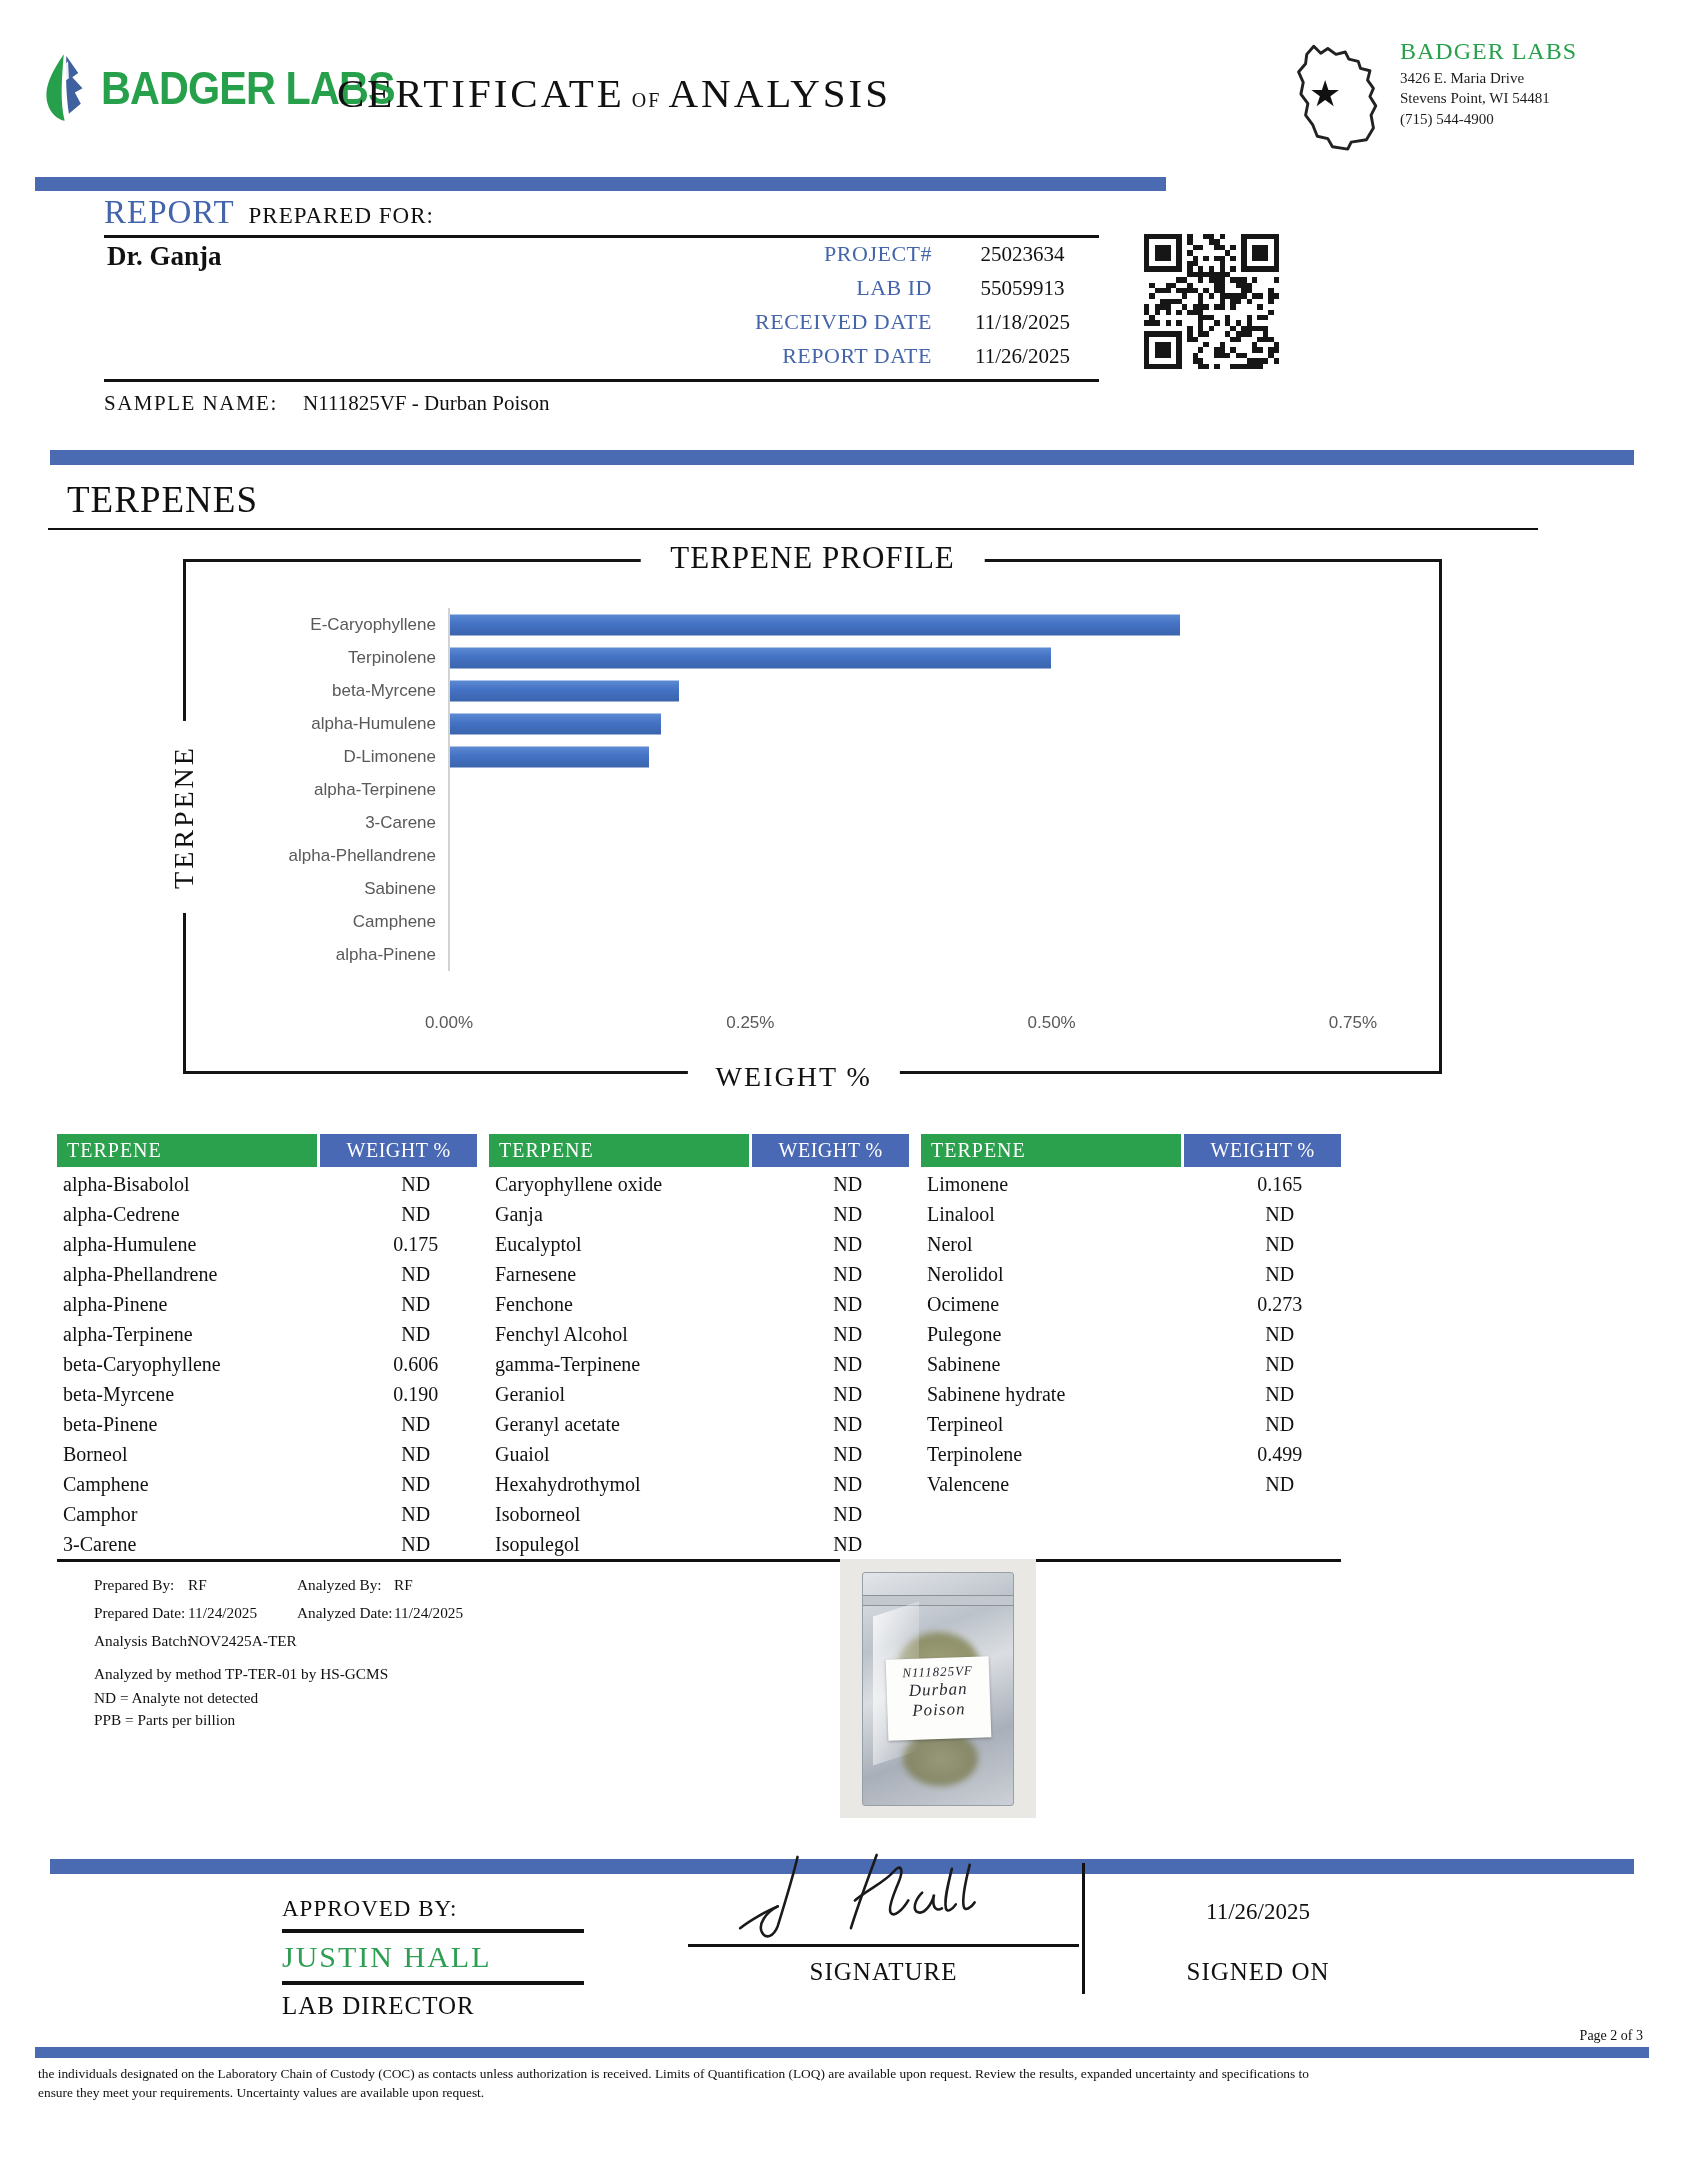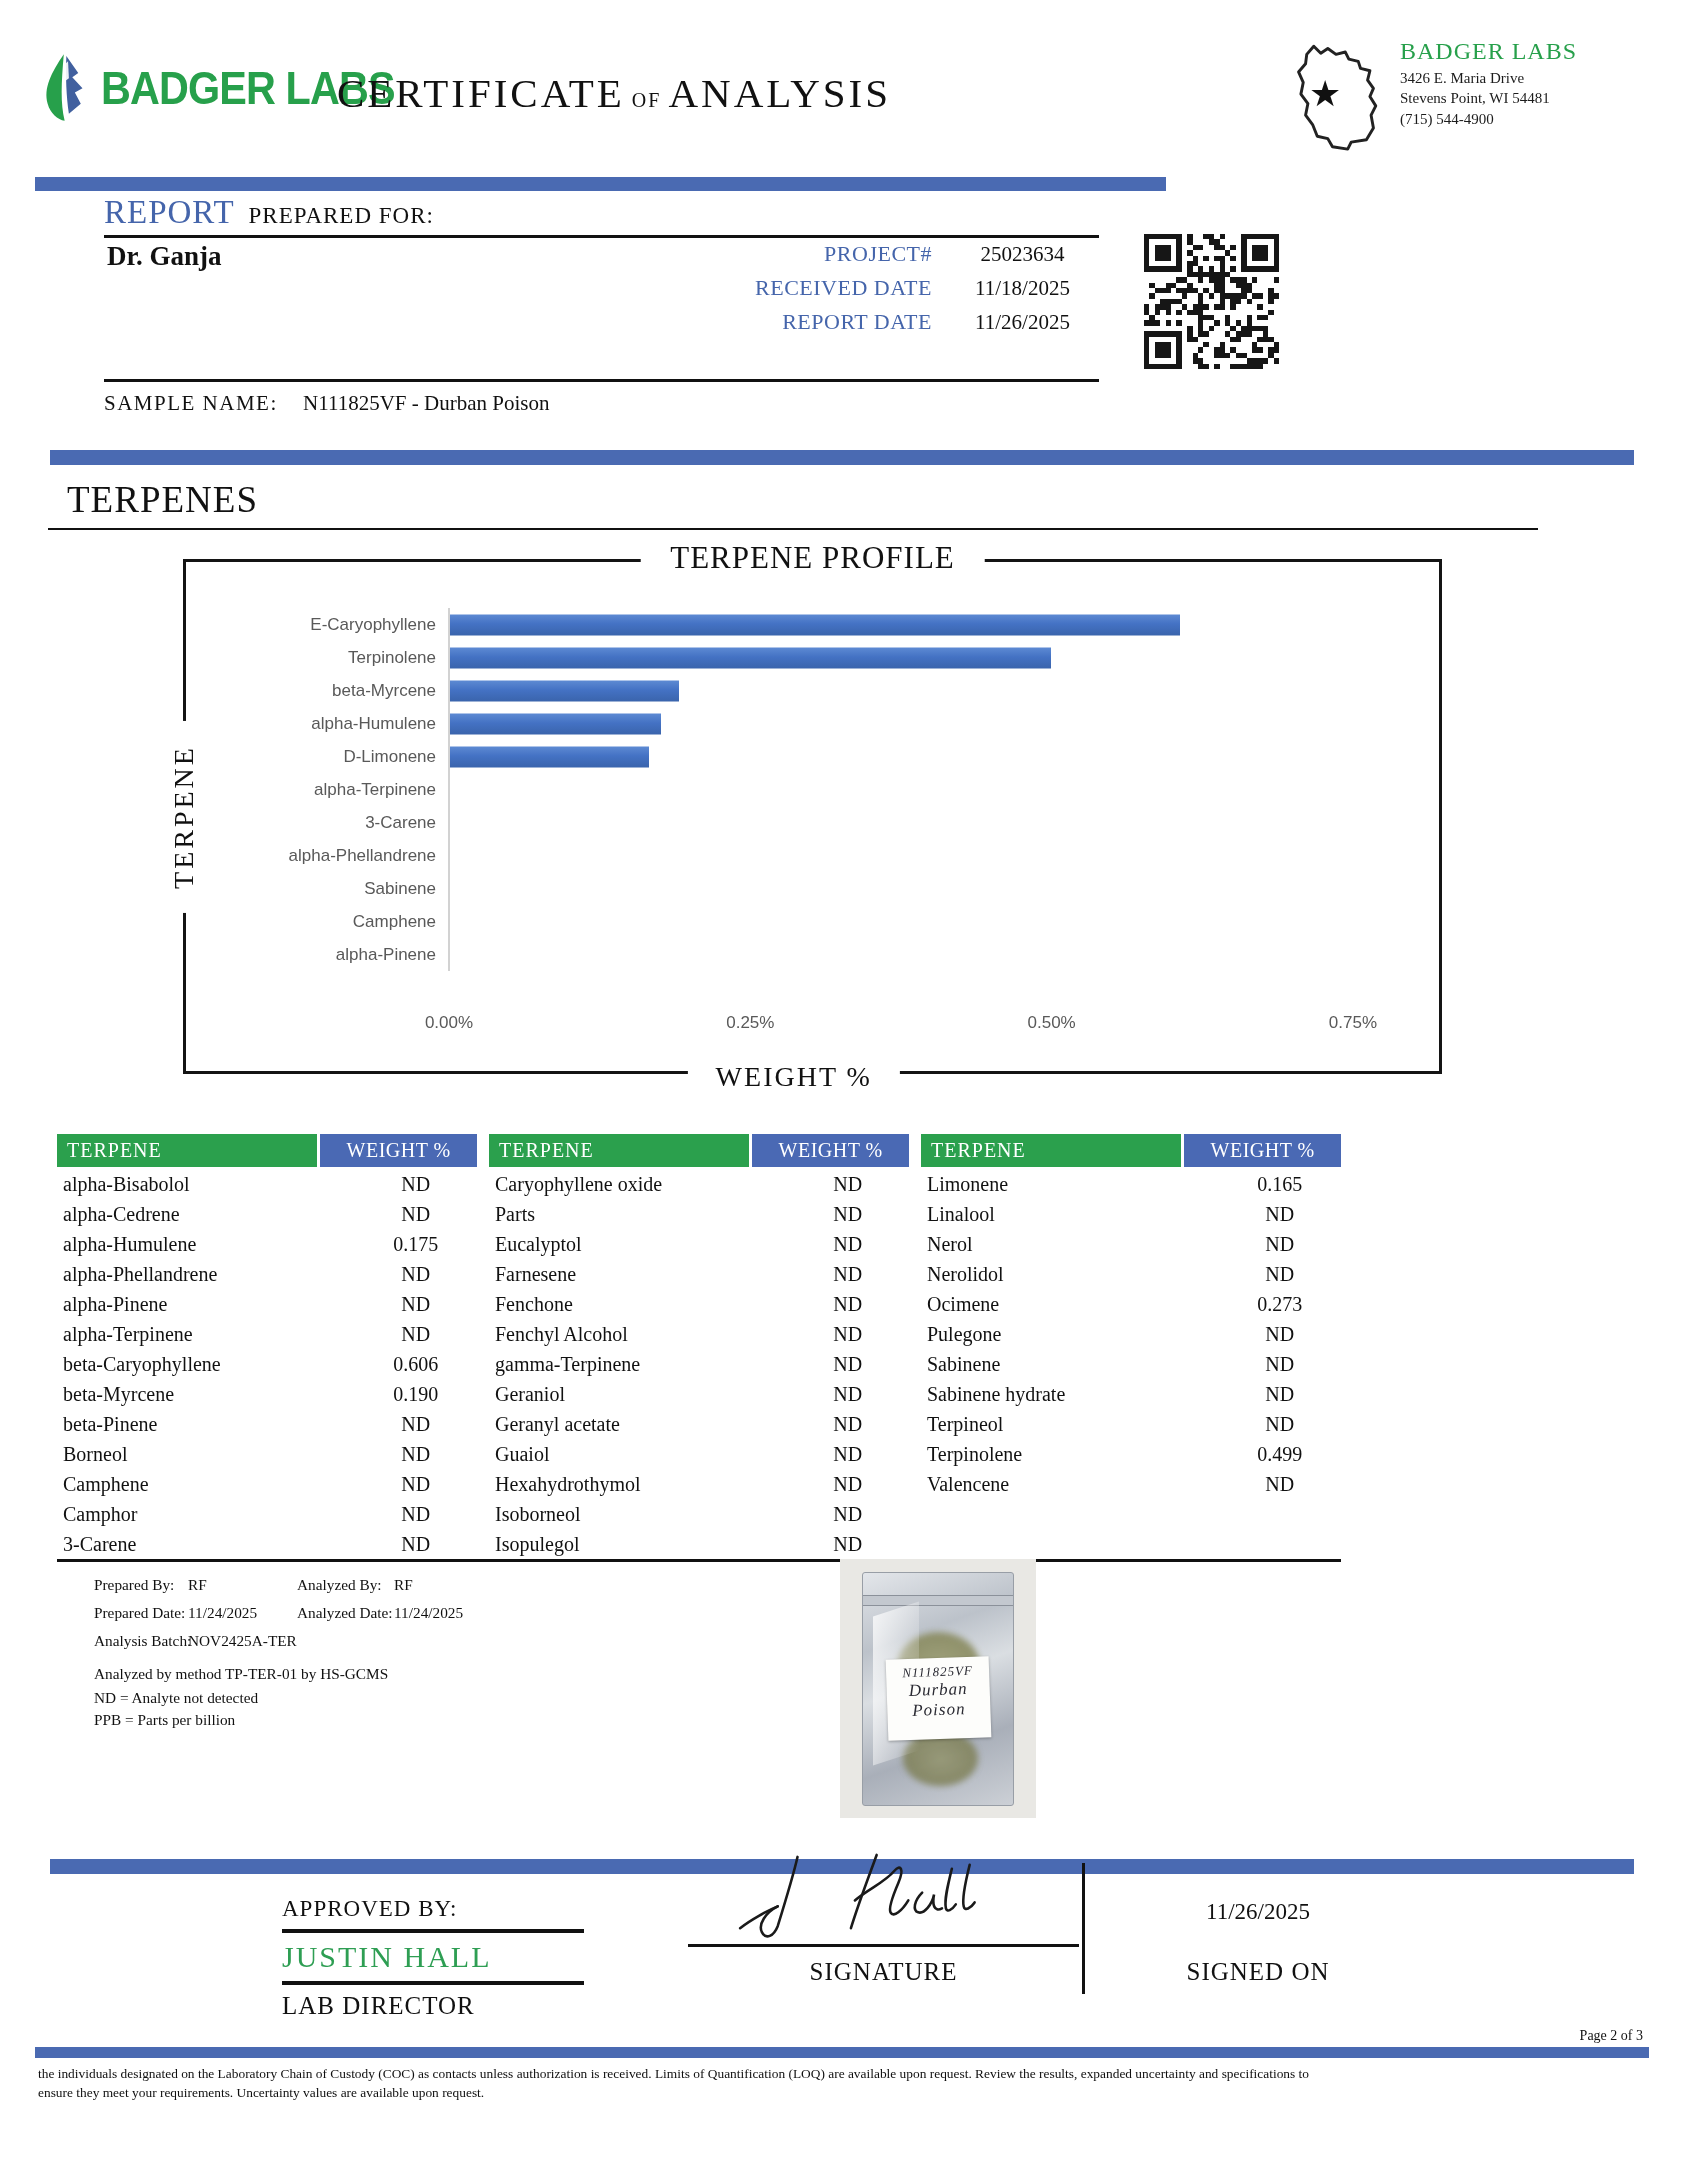--- a/index.html
+++ b/index.html
@@ -168,20 +168,24 @@
     <span class="prepared-for">PREPARED FOR:</span>
   </div>
   <div class="abs client-name">Dr. Ganja</div>
 
   <div class="abs report-fields">
       <div class="field-row">
         <span class="f-label">PROJECT#</span>
         <span class="f-value">25023634</span>
       </div>
       <div class="field-row">
+        <span class="f-label">LAB ID</span>
+        <span class="f-value">55059913</span>
+      </div>
+      <div class="field-row">
         <span class="f-label">RECEIVED DATE</span>
         <span class="f-value">11/18/2025</span>
       </div>
       <div class="field-row">
         <span class="f-label">REPORT DATE</span>
         <span class="f-value">11/26/2025</span>
       </div>
     </div>
 
   <div class="abs qr">
@@ -957,21 +961,21 @@
       <div class="tgroup">
         <div class="thead">
           <div class="th-name">TERPENE</div>
           <div class="th-val">WEIGHT %</div>
         </div>
         <div class="trow">
           <div class="td-name">Caryophyllene oxide</div>
           <div class="td-val">ND</div>
         </div>
         <div class="trow">
-          <div class="td-name">Parts</div>
+          <div class="td-name">Ganja</div>
           <div class="td-val">ND</div>
         </div>
         <div class="trow">
           <div class="td-name">Eucalyptol</div>
           <div class="td-val">ND</div>
         </div>
         <div class="trow">
           <div class="td-name">Farnesene</div>
           <div class="td-val">ND</div>
         </div>

